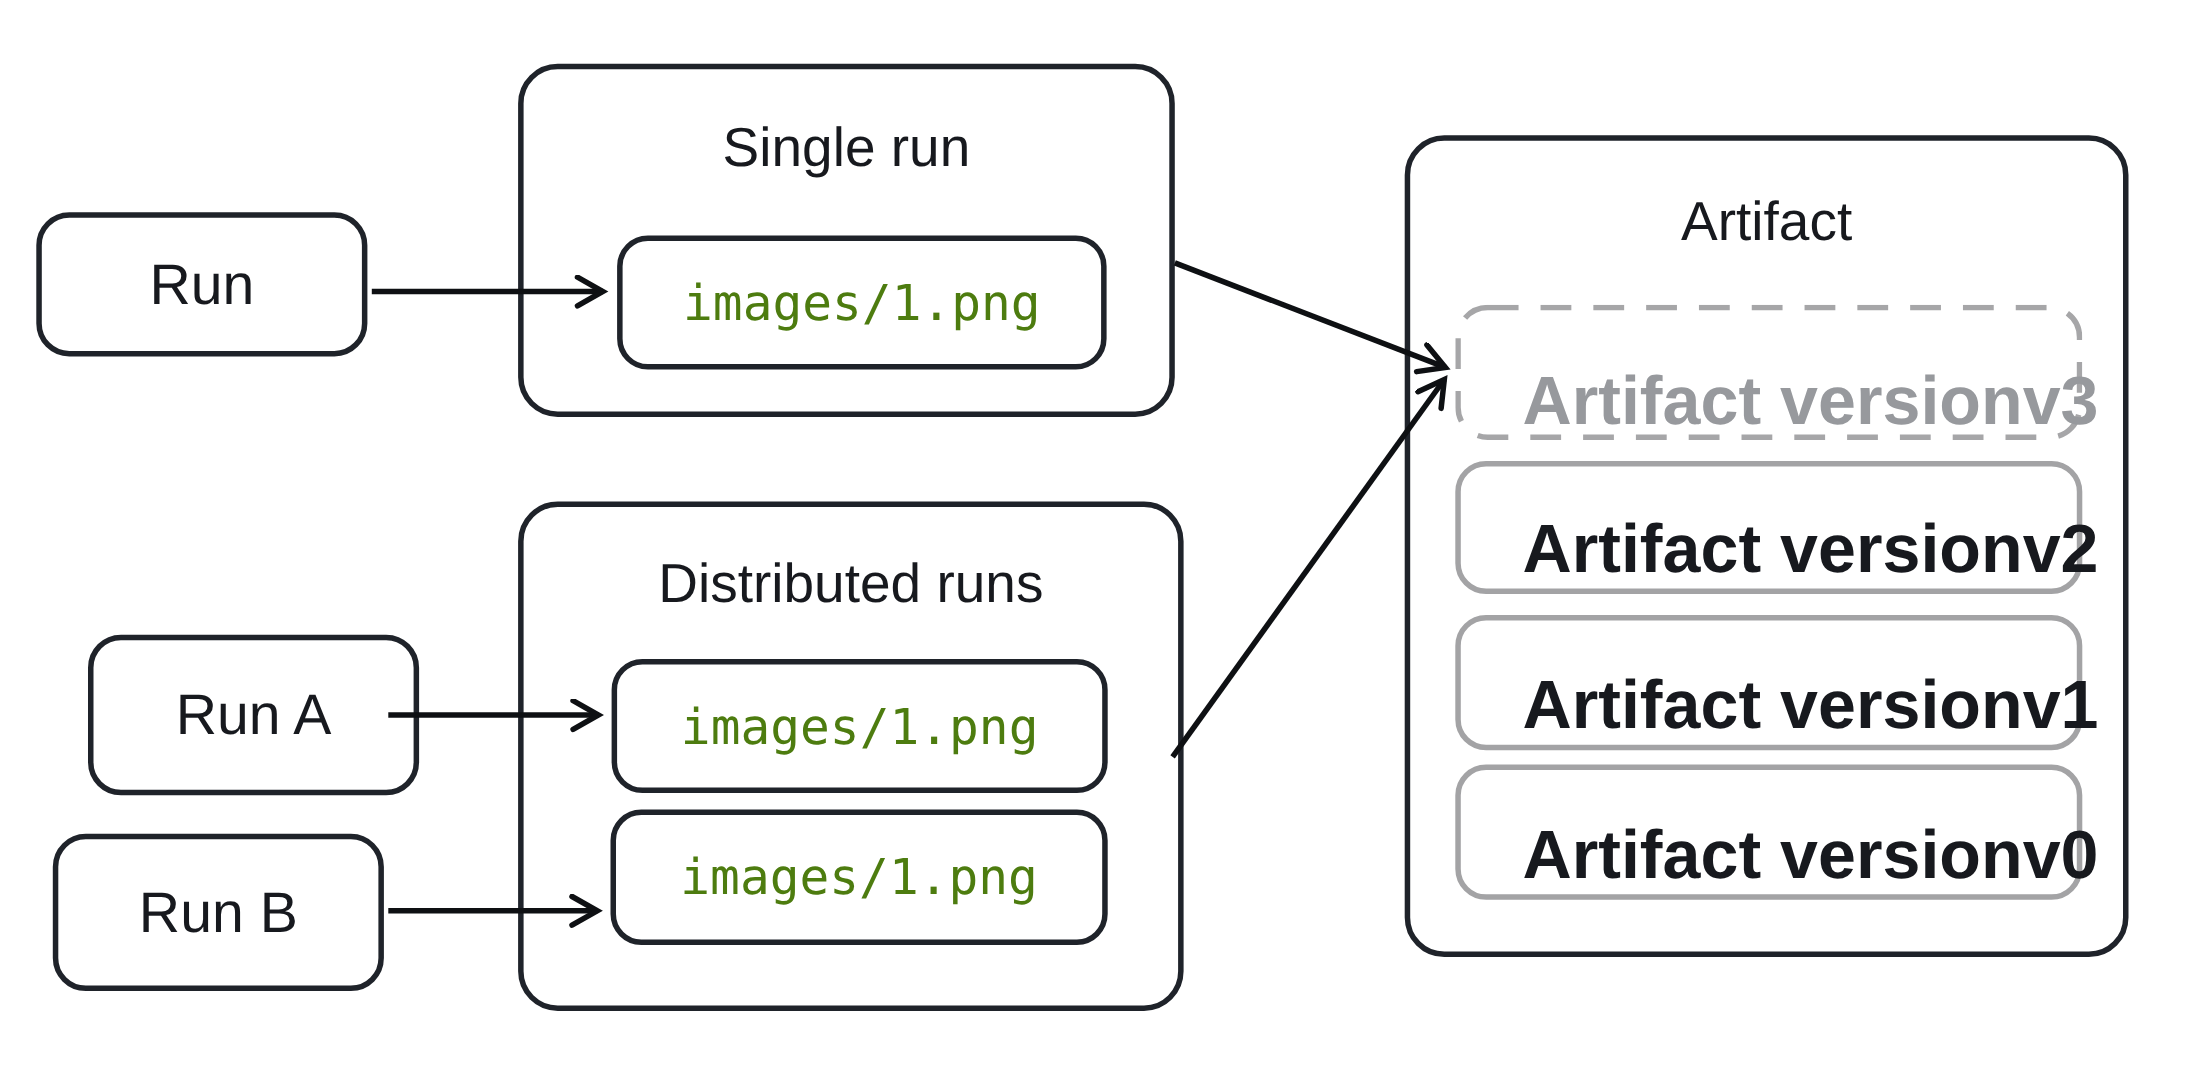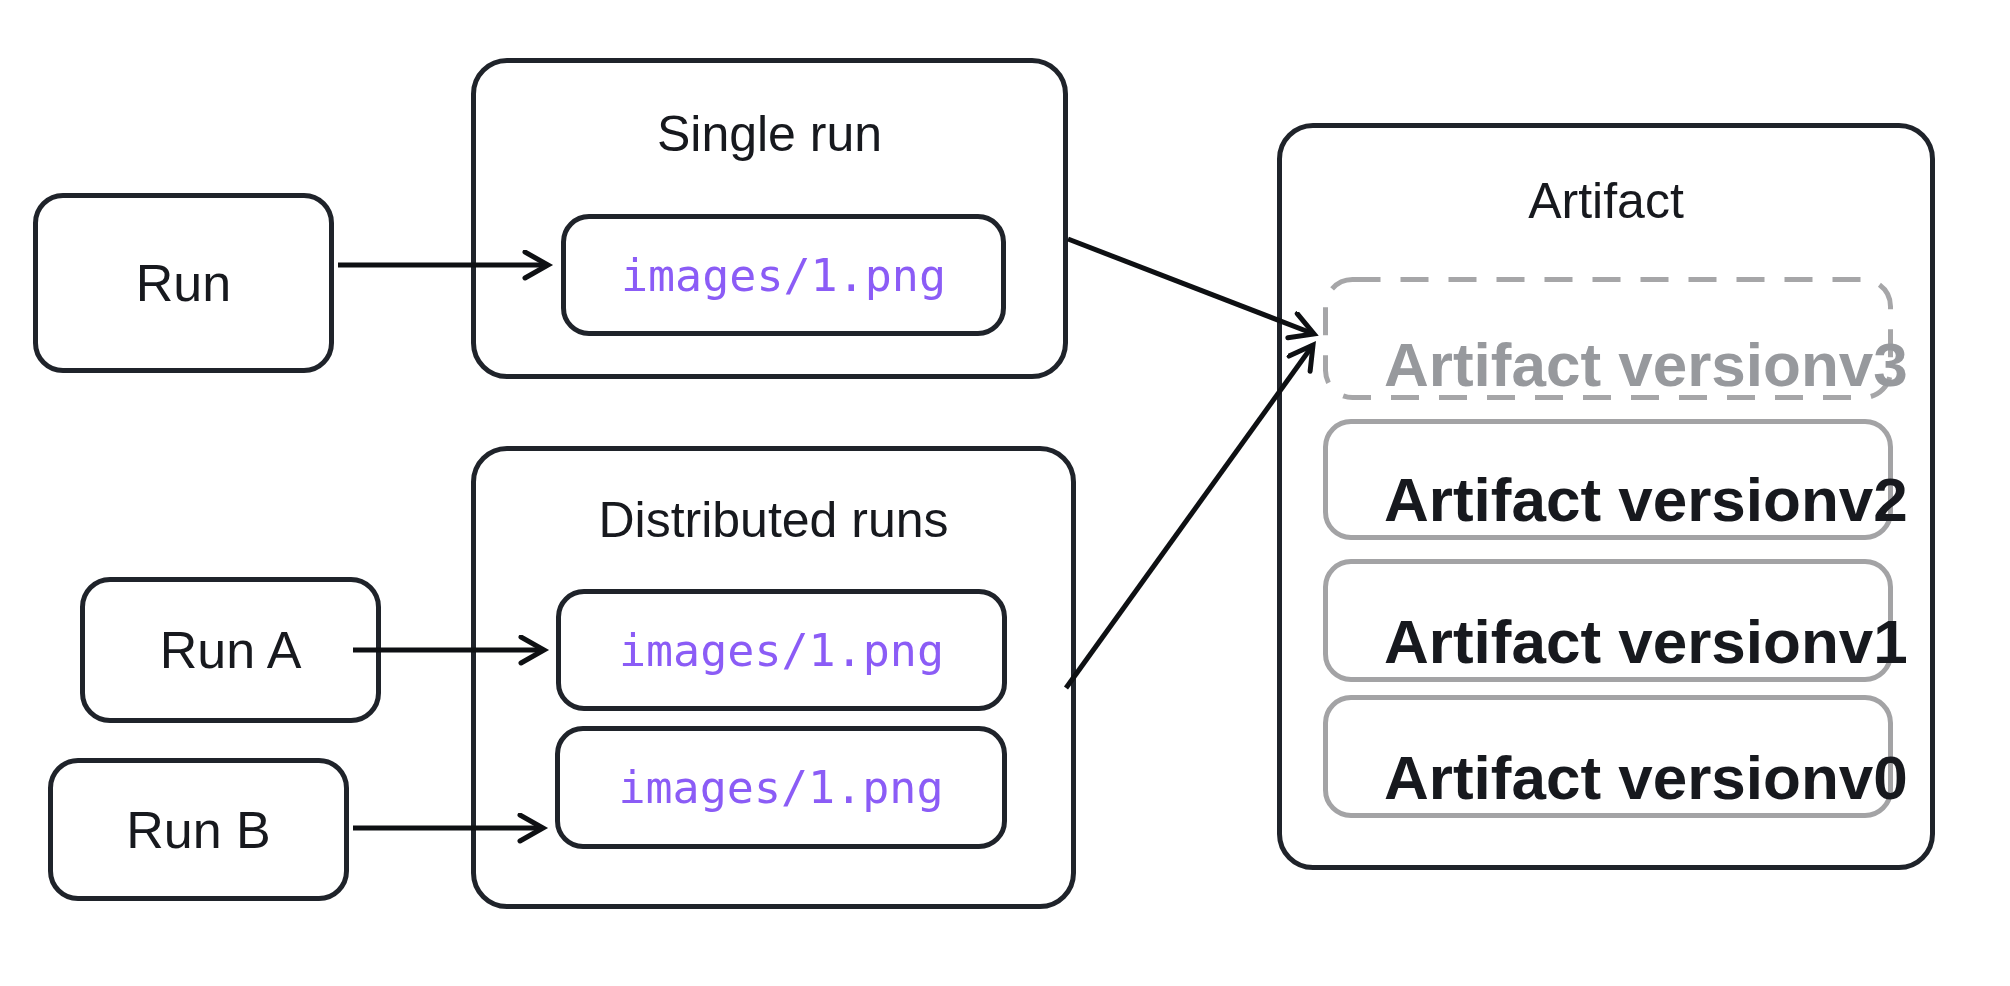--- a/index.html
+++ b/index.html
@@ -48,21 +48,21 @@
   .file-box {
     position: absolute;
     border: 5px solid #1f232a;
     border-radius: 28px;
     background: #ffffff;
     display: flex;
     align-items: center;
     justify-content: center;
     font-family: "DejaVu Sans Mono", monospace;
     font-size: 45px;
-    color: #8b5cf6;
+    color: #4d7c0f;
     white-space: nowrap;
   }
 
   
   .version-row {
     position: absolute;
     left: 41px;
     width: 570px;
     border: 5px solid #a3a3a5;
     border-radius: 28px;
@@ -92,40 +92,40 @@
     position: absolute;
     left: 0; top: 0;
     pointer-events: none;
   }
 </style>
 </head>
 <body>
 
 <div class="canvas">
 
-  <div class="node" style="left:33px; top:193px; width:301px; height:180px;">
+  <div class="node" style="left:33px; top:193px; width:301px; height:131px;">
     <span>Run</span>
   </div>
 
   <div class="node" style="left:48px; top:577px; width:301px; height:146px;margin-left:32px;">
     <span>Run A</span>
   </div>
 
   <div class="node" style="left:48px; top:758px; width:301px; height:143px;text-align:center;">
     <span>Run B</span>
   </div>
 
   <div class="group" style="left:471px; top:58px; width:597px; height:321px;">
     <div class="group-title" style="top:42px;">Single run</div>
     <div class="file-box" style="left:85px; top:151px; width:445px; height:122px;">
       <span>images/1.png</span>
     </div>
   </div>
 
-  <div class="group" style="left:471px; top:446px; width:605px; height:463px;">
+  <div class="group" style="left:471px; top:456px; width:605px; height:463px;">
     <div class="group-title" style="top:40px;">Distributed runs</div>
     <div class="file-box" style="left:80px; top:138px; width:451px; height:122px;">
       <span>images/1.png</span>
     </div>
     <div class="file-box" style="left:79px; top:275px; width:452px; height:123px;">
       <span>images/1.png</span>
     </div>
   </div>
 
   <div class="group" style="left:1277px; top:123px; width:658px; height:747px;">

